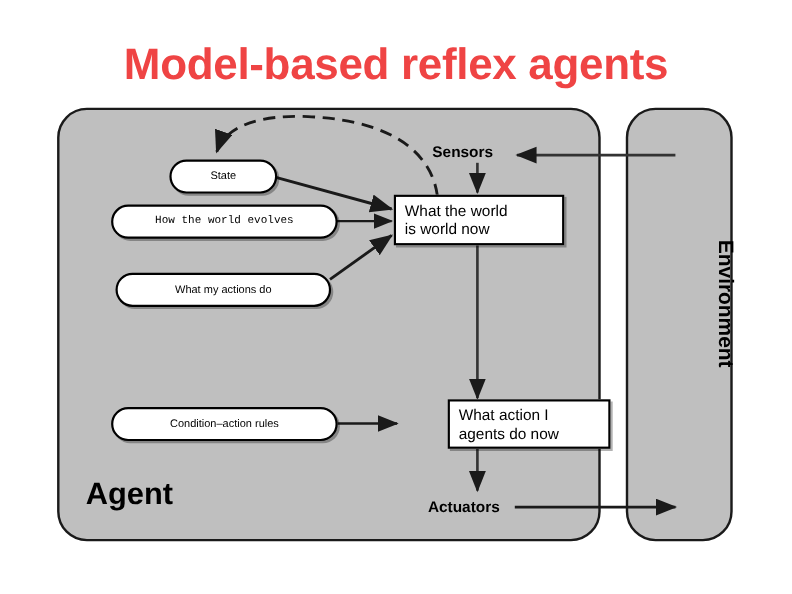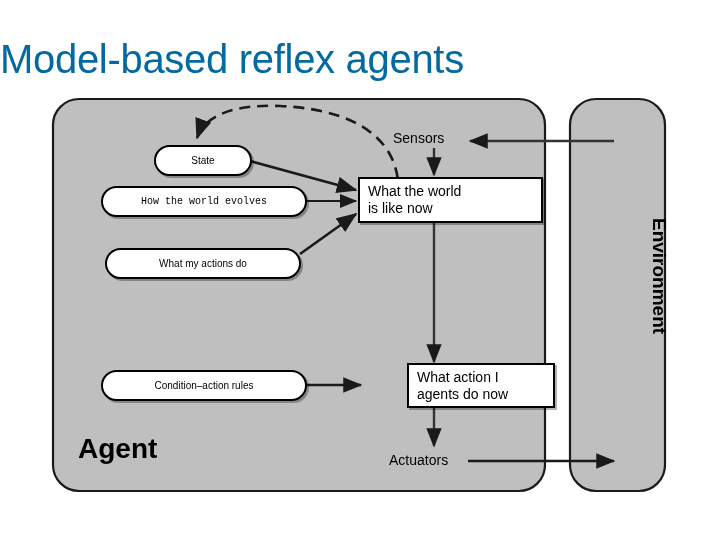--- a/index.html
+++ b/index.html
@@ -17,24 +17,25 @@
     position: relative;
     width: 720px;
     height: 540px;
     background: #ffffff;
   }
   #slide-title {
     position: absolute;
     left: 0;
     top: 38px;
     width: 720px;
+    text-align: center;
     font-family: "Liberation Sans", sans-serif;
     font-size: 40px;
-    font-weight: 400;
-    color: #0369a1;
+    font-weight: 700;
+    color: #ef4444;
     letter-spacing: -0.3px;
     line-height: 1.05;
   }
   #figure {
     position: absolute;
     left: 0;
     top: 0;
     width: 720px;
     height: 540px;
   }
@@ -73,21 +74,21 @@
     font-family: "Liberation Sans", sans-serif;
     font-size: 14px;
     line-height: 1.18;
     color: #000000;
     box-shadow: 2px 2px 0 rgba(0,0,0,0.30);
   }
   .rect span { display: block; }
   .io-label {
     font-family: "Liberation Sans", sans-serif;
     font-size: 14px;
-    font-weight: normal;
+    font-weight: bold;
     color: #000000;
   }
   #agent-label {
     left: 78px;
     top: 433px;
     font-size: 28px;
     font-weight: bold;
   }
   #env-label {
     left: 566px;
@@ -161,23 +162,23 @@
   </div>
 
   <div class="pill" style="left:101px; top:370px; width:206px; height:31px;">
     <span>Condition–action rules</span>
   </div>
 
   <div class="pill" style="left:105px; top:248px; width:196px; height:31px;">
     <span>What my actions do</span>
   </div>
 
-  <div class="rect" style="left:358px; top:177px; width:185px; height:46px;">
+  <div class="rect" style="left:358px; top:177px; width:155px; height:46px;">
     <span>What the world</span>
-    <span>is like now</span>
+    <span>is world now</span>
   </div>
 
   <div class="rect" style="left:363px; top:363px; width:148px; height:45px;margin-left:44px;">
     <span>What action I</span>
     <span>agents do now</span>
   </div>
 
 </div>
 
 </body></html>

